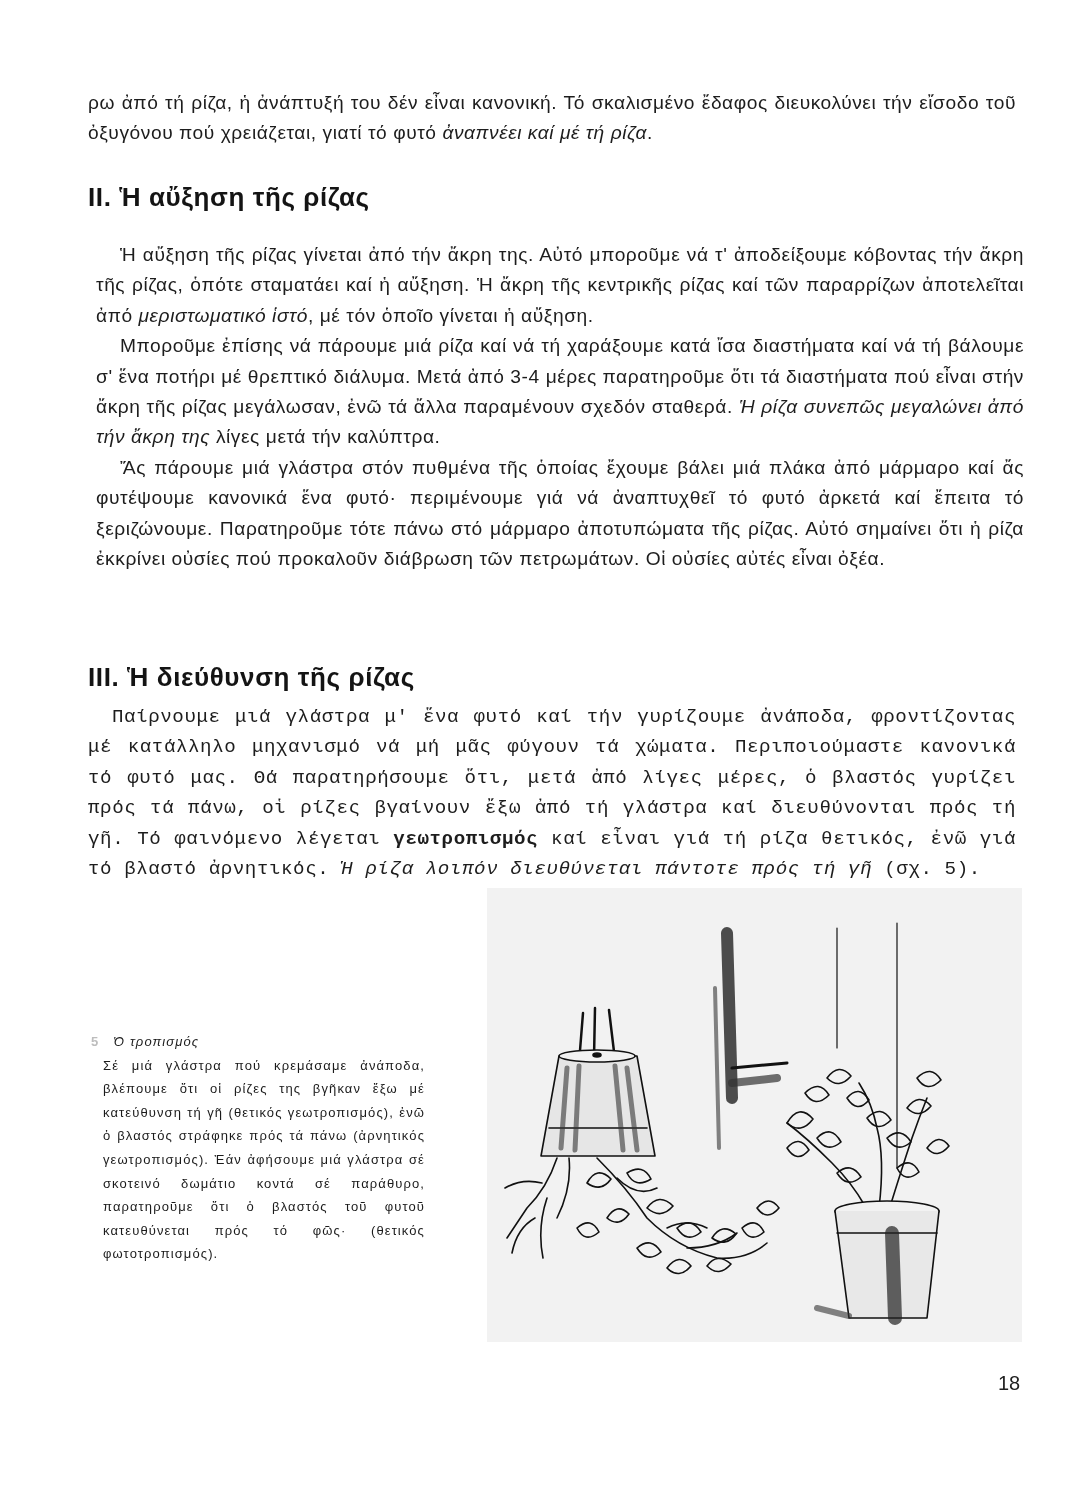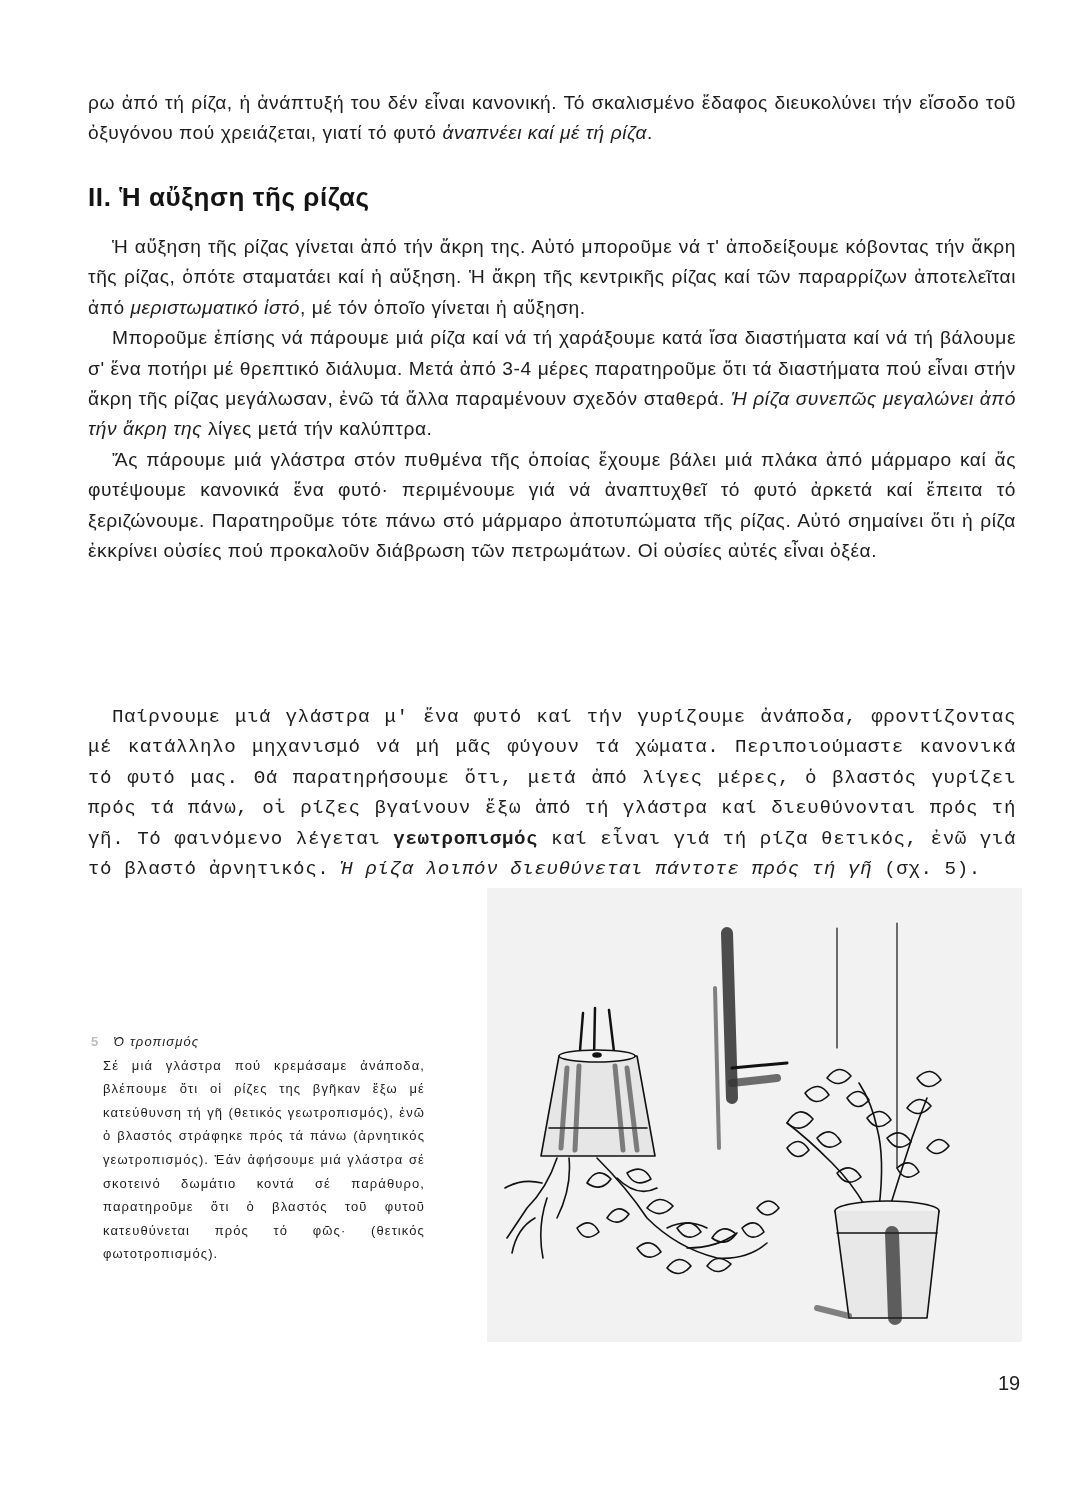--- a/index.html
+++ b/index.html
@@ -4,21 +4,21 @@
 <style>
   html, body { margin: 0; padding: 0; }
   body {
     width: 1074px; height: 1500px; background: #ffffff; position: relative; overflow: hidden;
     font-family: "Liberation Sans", "DejaVu Sans", sans-serif; color: #1d1d1d;
   }
   .page { position: absolute; left: 0; top: 12px; width: 1074px; height: 1500px; }
   .body-text {
     position: absolute; left: 88px; width: 928px;
     font-size: 19.2px; line-height: 30.4px; letter-spacing: 0.55px;
-    text-align: justify; margin: 0;
+    text-align: justify; margin: 8px;
   }
   .para { margin: 0; text-indent: 0; }
   .para.indent { text-indent: 24px; }
   em { font-style: italic; }
   strong { font-weight: bold; }
   .heading {
     position: absolute; left: 88px; margin: 0;
     font-size: 26px; font-weight: bold; letter-spacing: 0.6px; color: #141414;
   }
   .caption {
@@ -54,20 +54,21 @@
       <span>Ἡ αὔξηση τῆς ρίζας γίνεται ἀπό τήν ἄκρη της. Αὐτό μποροῦμε νά τ' ἀποδείξουμε κόβοντας τήν ἄκρη τῆς ρίζας, ὁπότε σταματάει καί ἡ αὔξηση. Ἡ ἄκρη τῆς κεντρικῆς ρίζας καί τῶν παραρρίζων ἀποτελεῖται ἀπό </span><em>μεριστωματικό ἱστό</em><span>, μέ τόν ὁποῖο γίνεται ἡ αὔξηση.</span>
     </p>
     <p class="para indent">
       <span>Μποροῦμε ἐπίσης νά πάρουμε μιά ρίζα καί νά τή χαράξουμε κατά ἴσα διαστήματα καί νά τή βάλουμε σ' ἕνα ποτήρι μέ θρεπτικό διάλυμα. Μετά ἀπό 3-4 μέρες παρατηροῦμε ὅτι τά διαστήματα πού εἶναι στήν ἄκρη τῆς ρίζας μεγάλωσαν, ἐνῶ τά ἄλλα παραμένουν σχεδόν σταθερά. </span><em>Ἡ ρίζα συνεπῶς μεγαλώνει ἀπό τήν ἄκρη της</em><span> λίγες μετά τήν καλύπτρα.</span>
     </p>
     <p class="para indent">
       <span>Ἄς πάρουμε μιά γλάστρα στόν πυθμένα τῆς ὁποίας ἔχουμε βάλει μιά πλάκα ἀπό μάρμαρο καί ἄς φυτέψουμε κανονικά ἕνα φυτό· περιμένουμε γιά νά ἀναπτυχθεῖ τό φυτό ἀρκετά καί ἔπειτα τό ξεριζώνουμε. Παρατηροῦμε τότε πάνω στό μάρμαρο ἀποτυπώματα τῆς ρίζας. Αὐτό σημαίνει ὅτι ἡ ρίζα ἐκκρίνει οὐσίες πού προκαλοῦν διάβρωση τῶν πετρωμάτων. Οἱ οὐσίες αὐτές εἶναι ὀξέα.</span>
     </p>
   </div>
 
+  <h2 class="heading" style="top:650px;">III. Ἡ διεύθυνση τῆς ρίζας</h2>
 
   <p class="body-text para indent" style="top:690px;font-family:Liberation Mono, monospace;">
     <span>Παίρνουμε μιά γλάστρα μ' ἕνα φυτό καί τήν γυρίζουμε ἀνάποδα, φροντίζοντας μέ κατάλληλο μηχανισμό νά μή μᾶς φύγουν τά χώματα. Περιποιούμαστε κανονικά τό φυτό μας. Θά παρατηρήσουμε ὅτι, μετά ἀπό λίγες μέρες, ὁ βλαστός γυρίζει πρός τά πάνω, οἱ ρίζες βγαίνουν ἔξω ἀπό τή γλάστρα καί διευθύνονται πρός τή γῆ. Τό φαινόμενο λέγεται </span><strong>γεωτροπισμός</strong><span> καί εἶναι γιά τή ρίζα θετικός, ἐνῶ γιά τό βλαστό ἀρνητικός. </span><em>Ἡ ρίζα λοιπόν διευθύνεται πάντοτε πρός τή γῆ</em><span> (σχ. 5).</span>
   </p>
 
   <div class="caption">
     <span class="cap-title">
       <span class="fig-num">5</span><span class="fig-title">Ὁ τροπισμός</span>
     </span>
     <span>Σέ μιά γλάστρα πού κρεμάσαμε ἀνάποδα, βλέπουμε ὅτι οἱ ρίζες της βγῆκαν ἔξω μέ κατεύθυνση τή γῆ (θετικός γεωτροπισμός), ἐνῶ ὁ βλαστός στράφηκε πρός τά πάνω (ἀρνητικός γεωτροπισμός). Ἐάν ἀφήσουμε μιά γλάστρα σέ σκοτεινό δωμάτιο κοντά σέ παράθυρο, παρατηροῦμε ὅτι ὁ βλαστός τοῦ φυτοῦ κατευθύνεται πρός τό φῶς· (θετικός φωτοτροπισμός).</span>
@@ -108,14 +109,14 @@
 
         <ellipse cx="400" cy="323" rx="52" ry="10" fill="#f2f2f2"></ellipse>
         <path d="M348 323 L362 430 L440 430 L452 323" fill="#e8e8e8"></path>
         <path d="M350 345 L450 345"></path>
         <path d="M405 345 L408 430" stroke-width="14" stroke="#222" opacity="0.7"></path>
         <path d="M330 420 L362 428" stroke-width="6" stroke="#333" opacity="0.6"></path>
       </g>
     </svg>
   </div>
 
-  <div class="page-number">19</div>
+  <div class="page-number">18</div>
 </div>
 
 </body></html>

